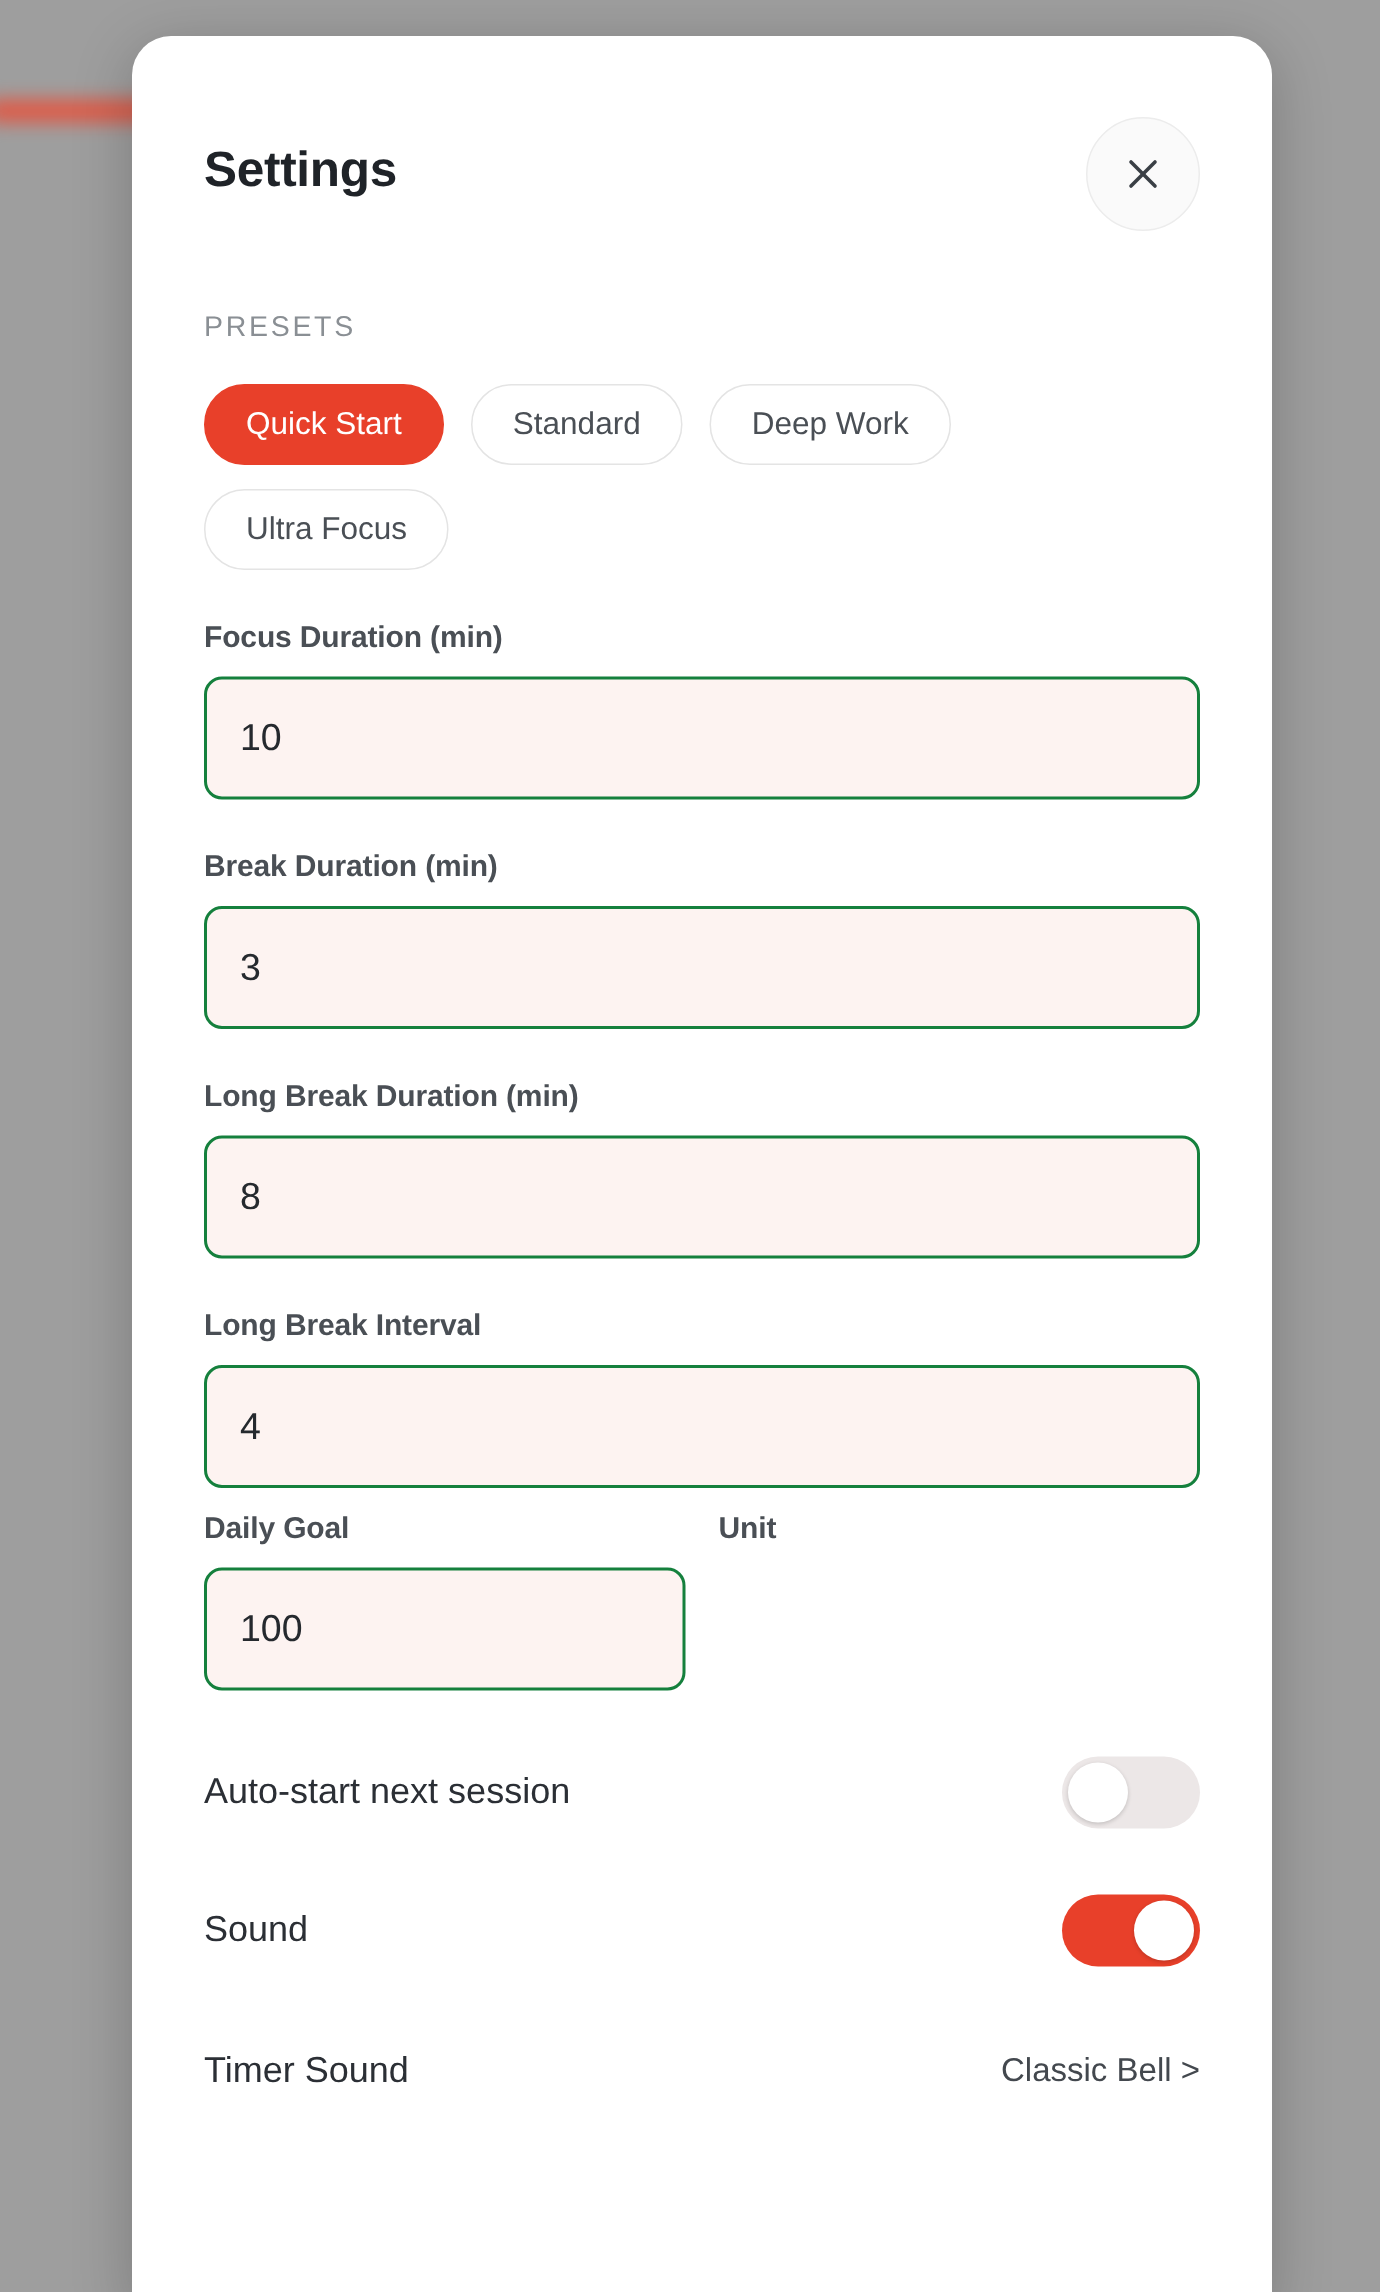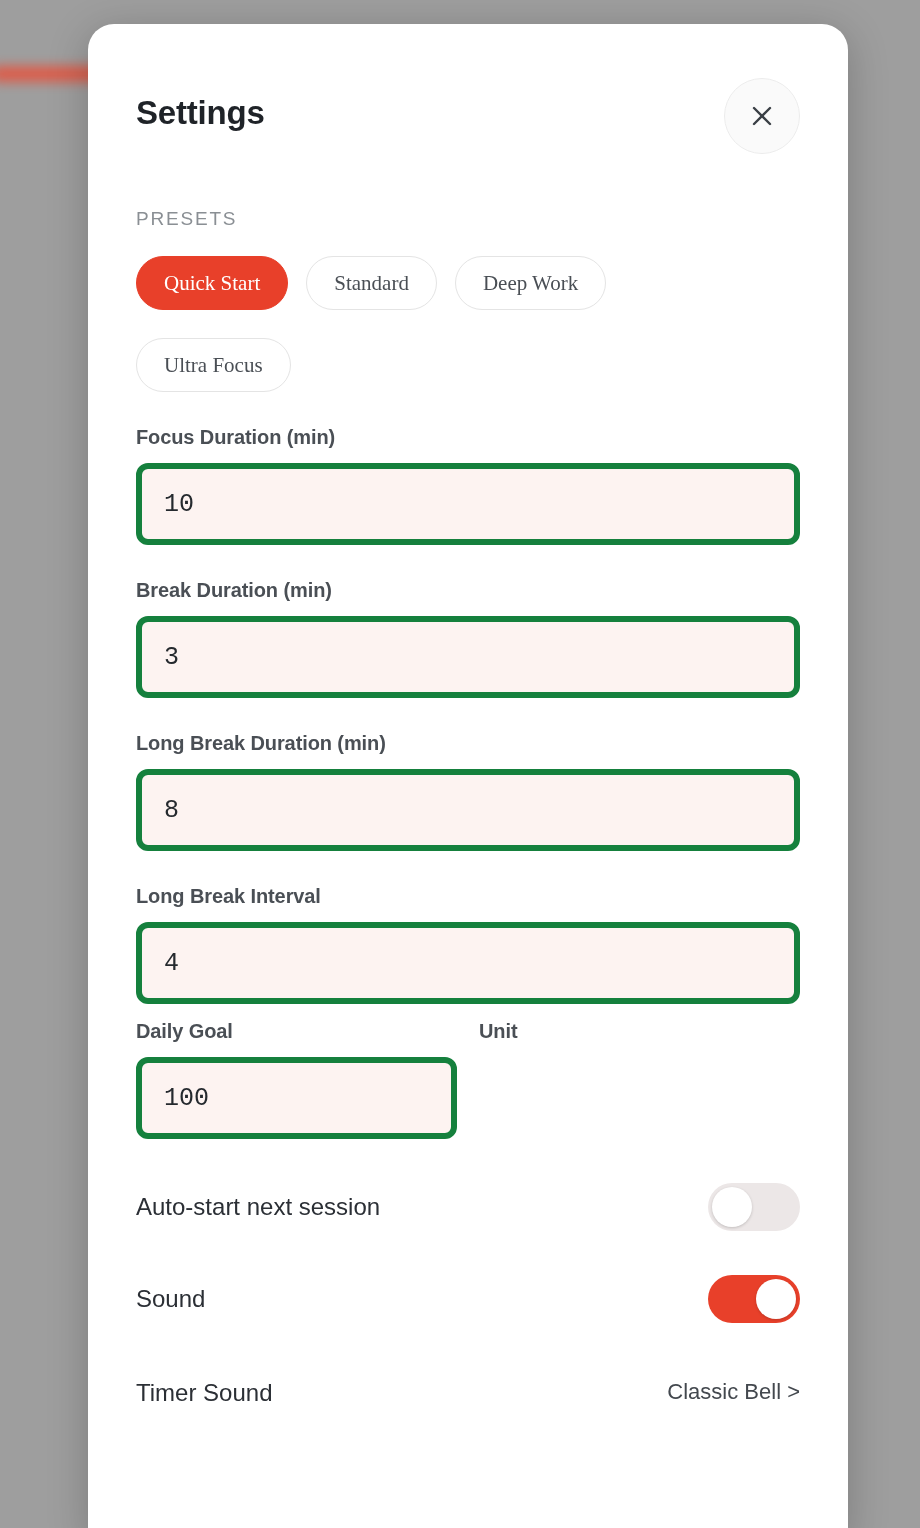--- a/index.html
+++ b/index.html
@@ -91,23 +91,22 @@
     font-size: 19px;
     letter-spacing: 1.8px;
     color: #8a8f94;
     font-weight: normal;
   }
 
   .presets {
     margin-top: 26px;
     display: flex;
     flex-wrap: wrap;
-    gap: 28px 18px;
+    gap: 16px 18px;
     max-width: 600px;
-    font-family: Liberation Serif, serif;
   }
   .preset {
     border-radius: 999px;
     padding: 14px 27px;
     font-size: 21px;
     border: 1px solid #e4e4e4;
     background: #ffffff;
     color: #4a4f55;
     cursor: pointer;
     line-height: 1.15;
@@ -124,26 +123,26 @@
     font-size: 20px;
     color: #4a4f55;
     font-weight: bold;
     margin-bottom: 14px;
     letter-spacing: -0.1px;
   }
   .text-input {
     width: 100%;
     height: 82px;
     border-radius: 12px;
-    border: 6px solid #15803d;
+    border: 2px solid #15803d;
     background: #fdf3f1;
     font-size: 25px;
     color: #25292e;
     padding: 0 22px;
-    font-family: Liberation Mono, monospace;
+    font-family: Liberation Sans, sans-serif;
     outline: none;
   }
 
   .row-two {
     margin-top: 16px;
     display: flex;
     gap: 22px;
   }
   .row-two > .col { flex: 1 1 0; }
 

